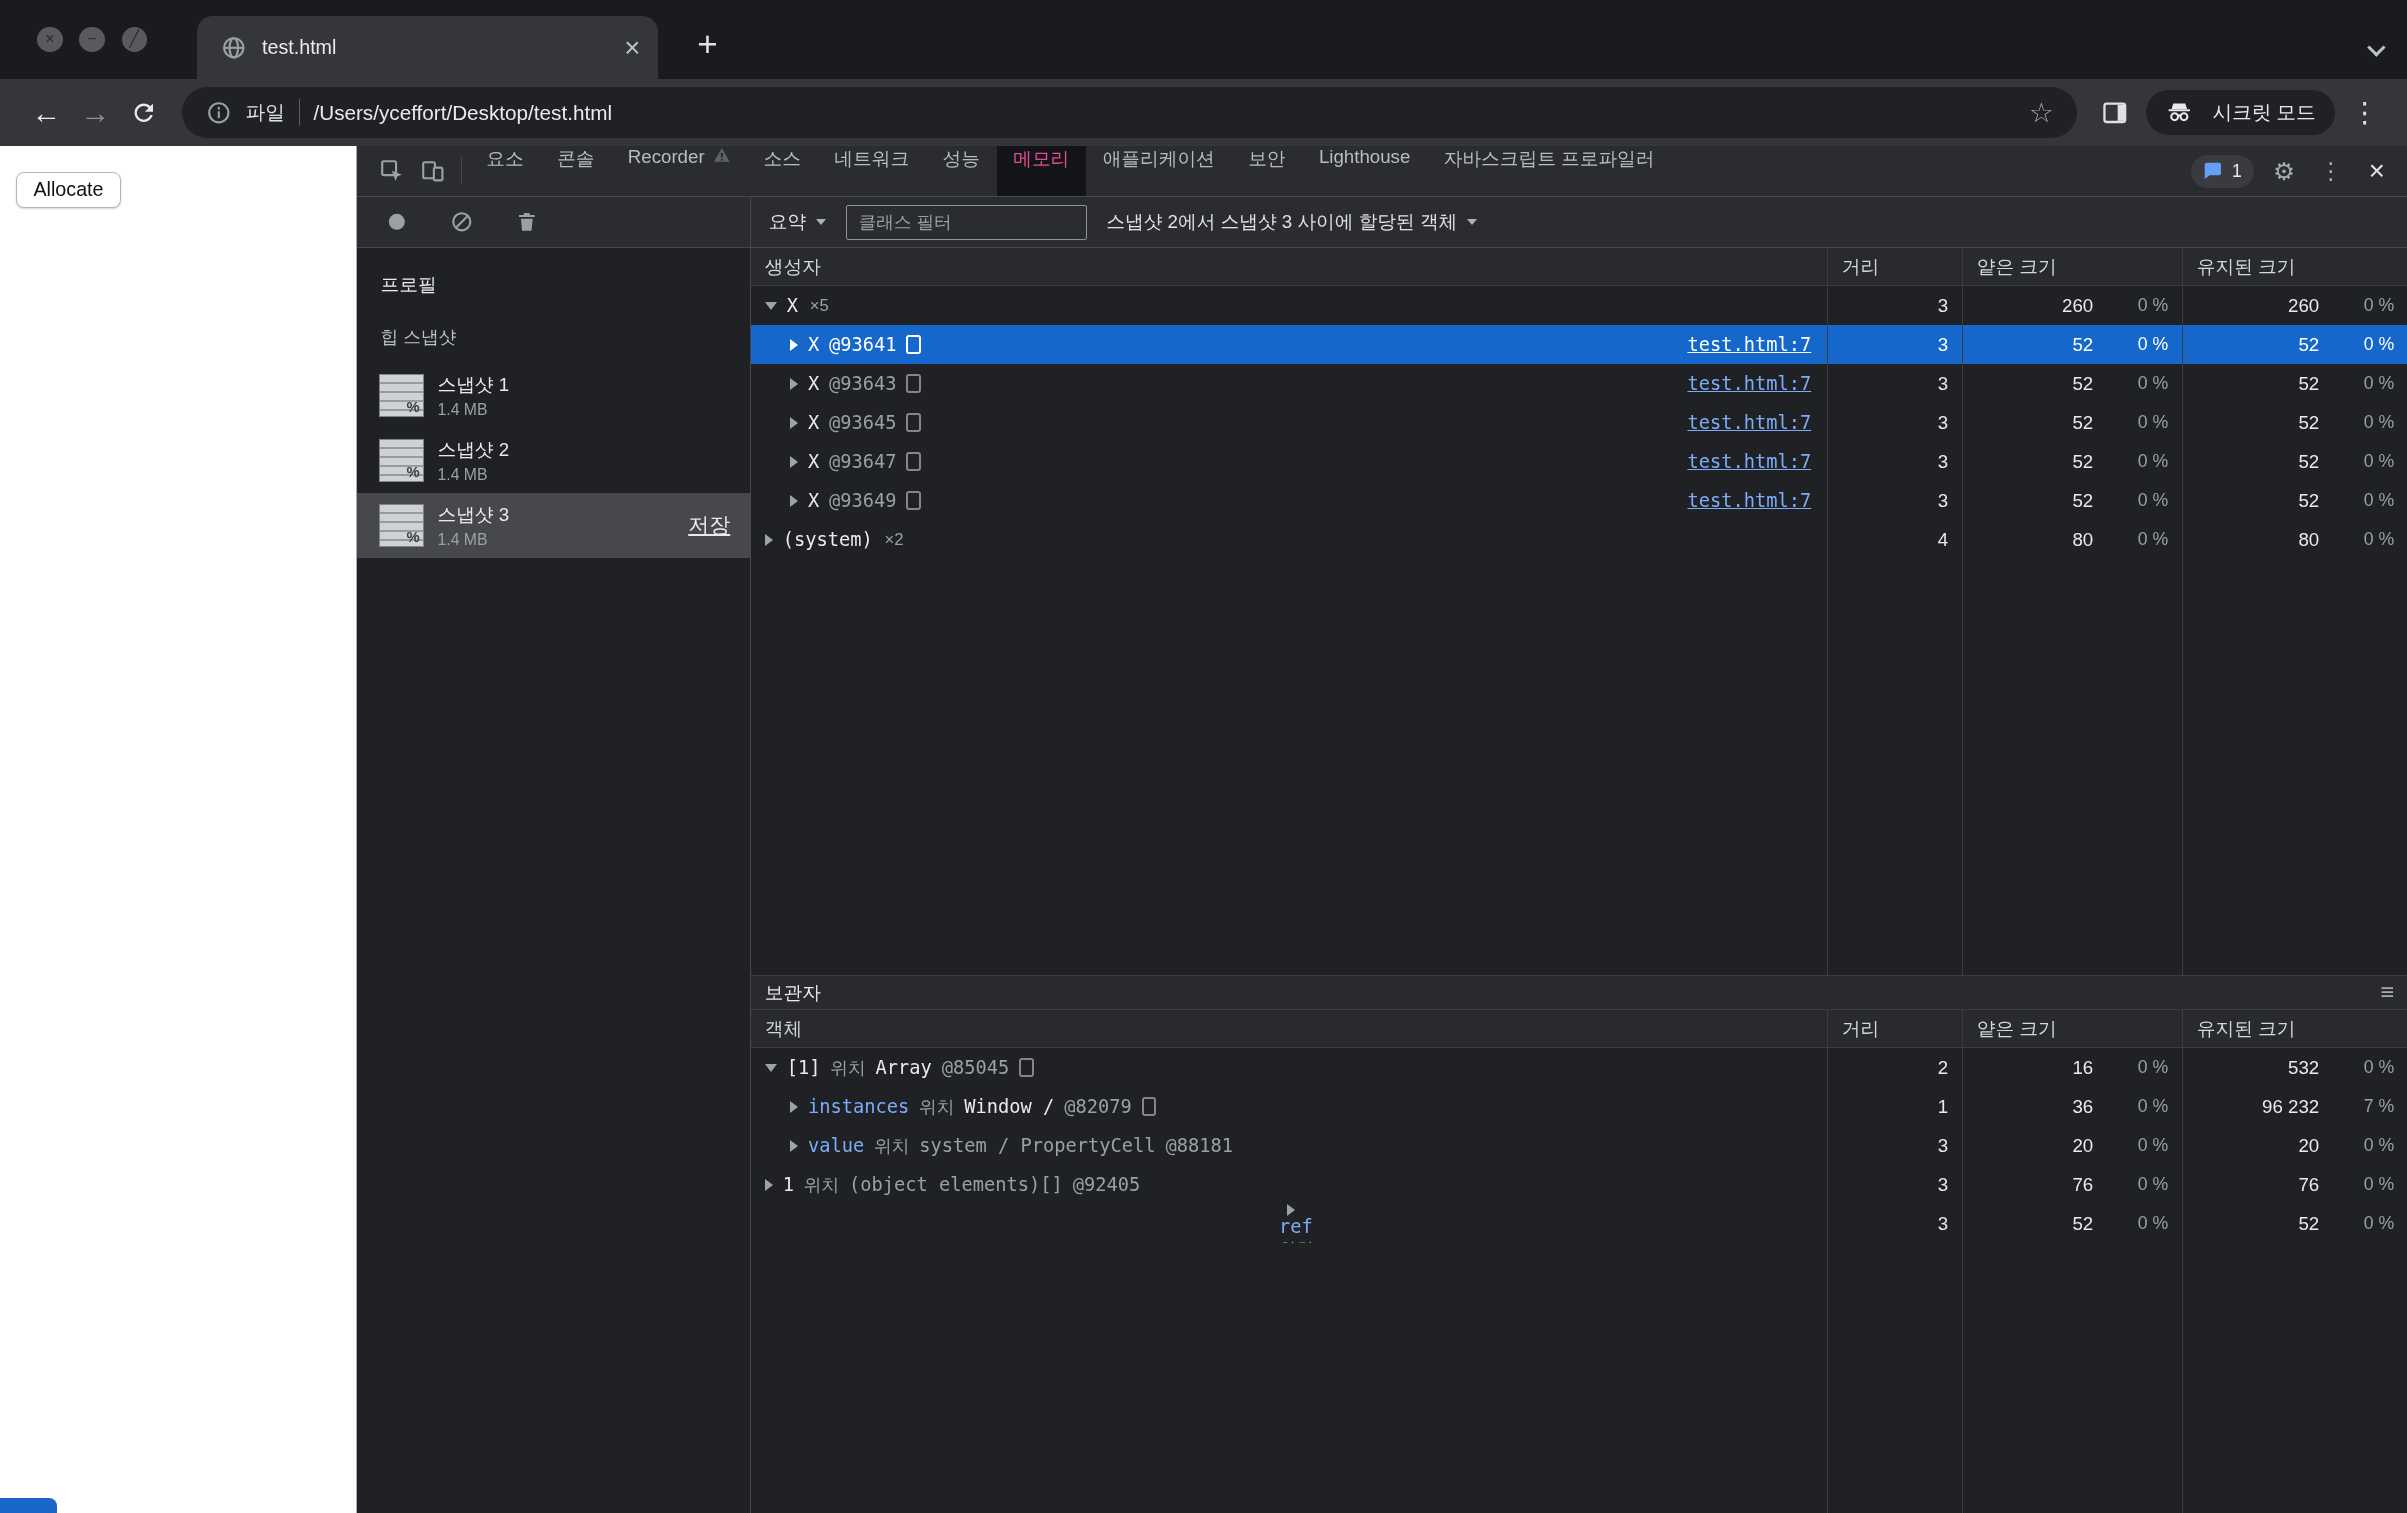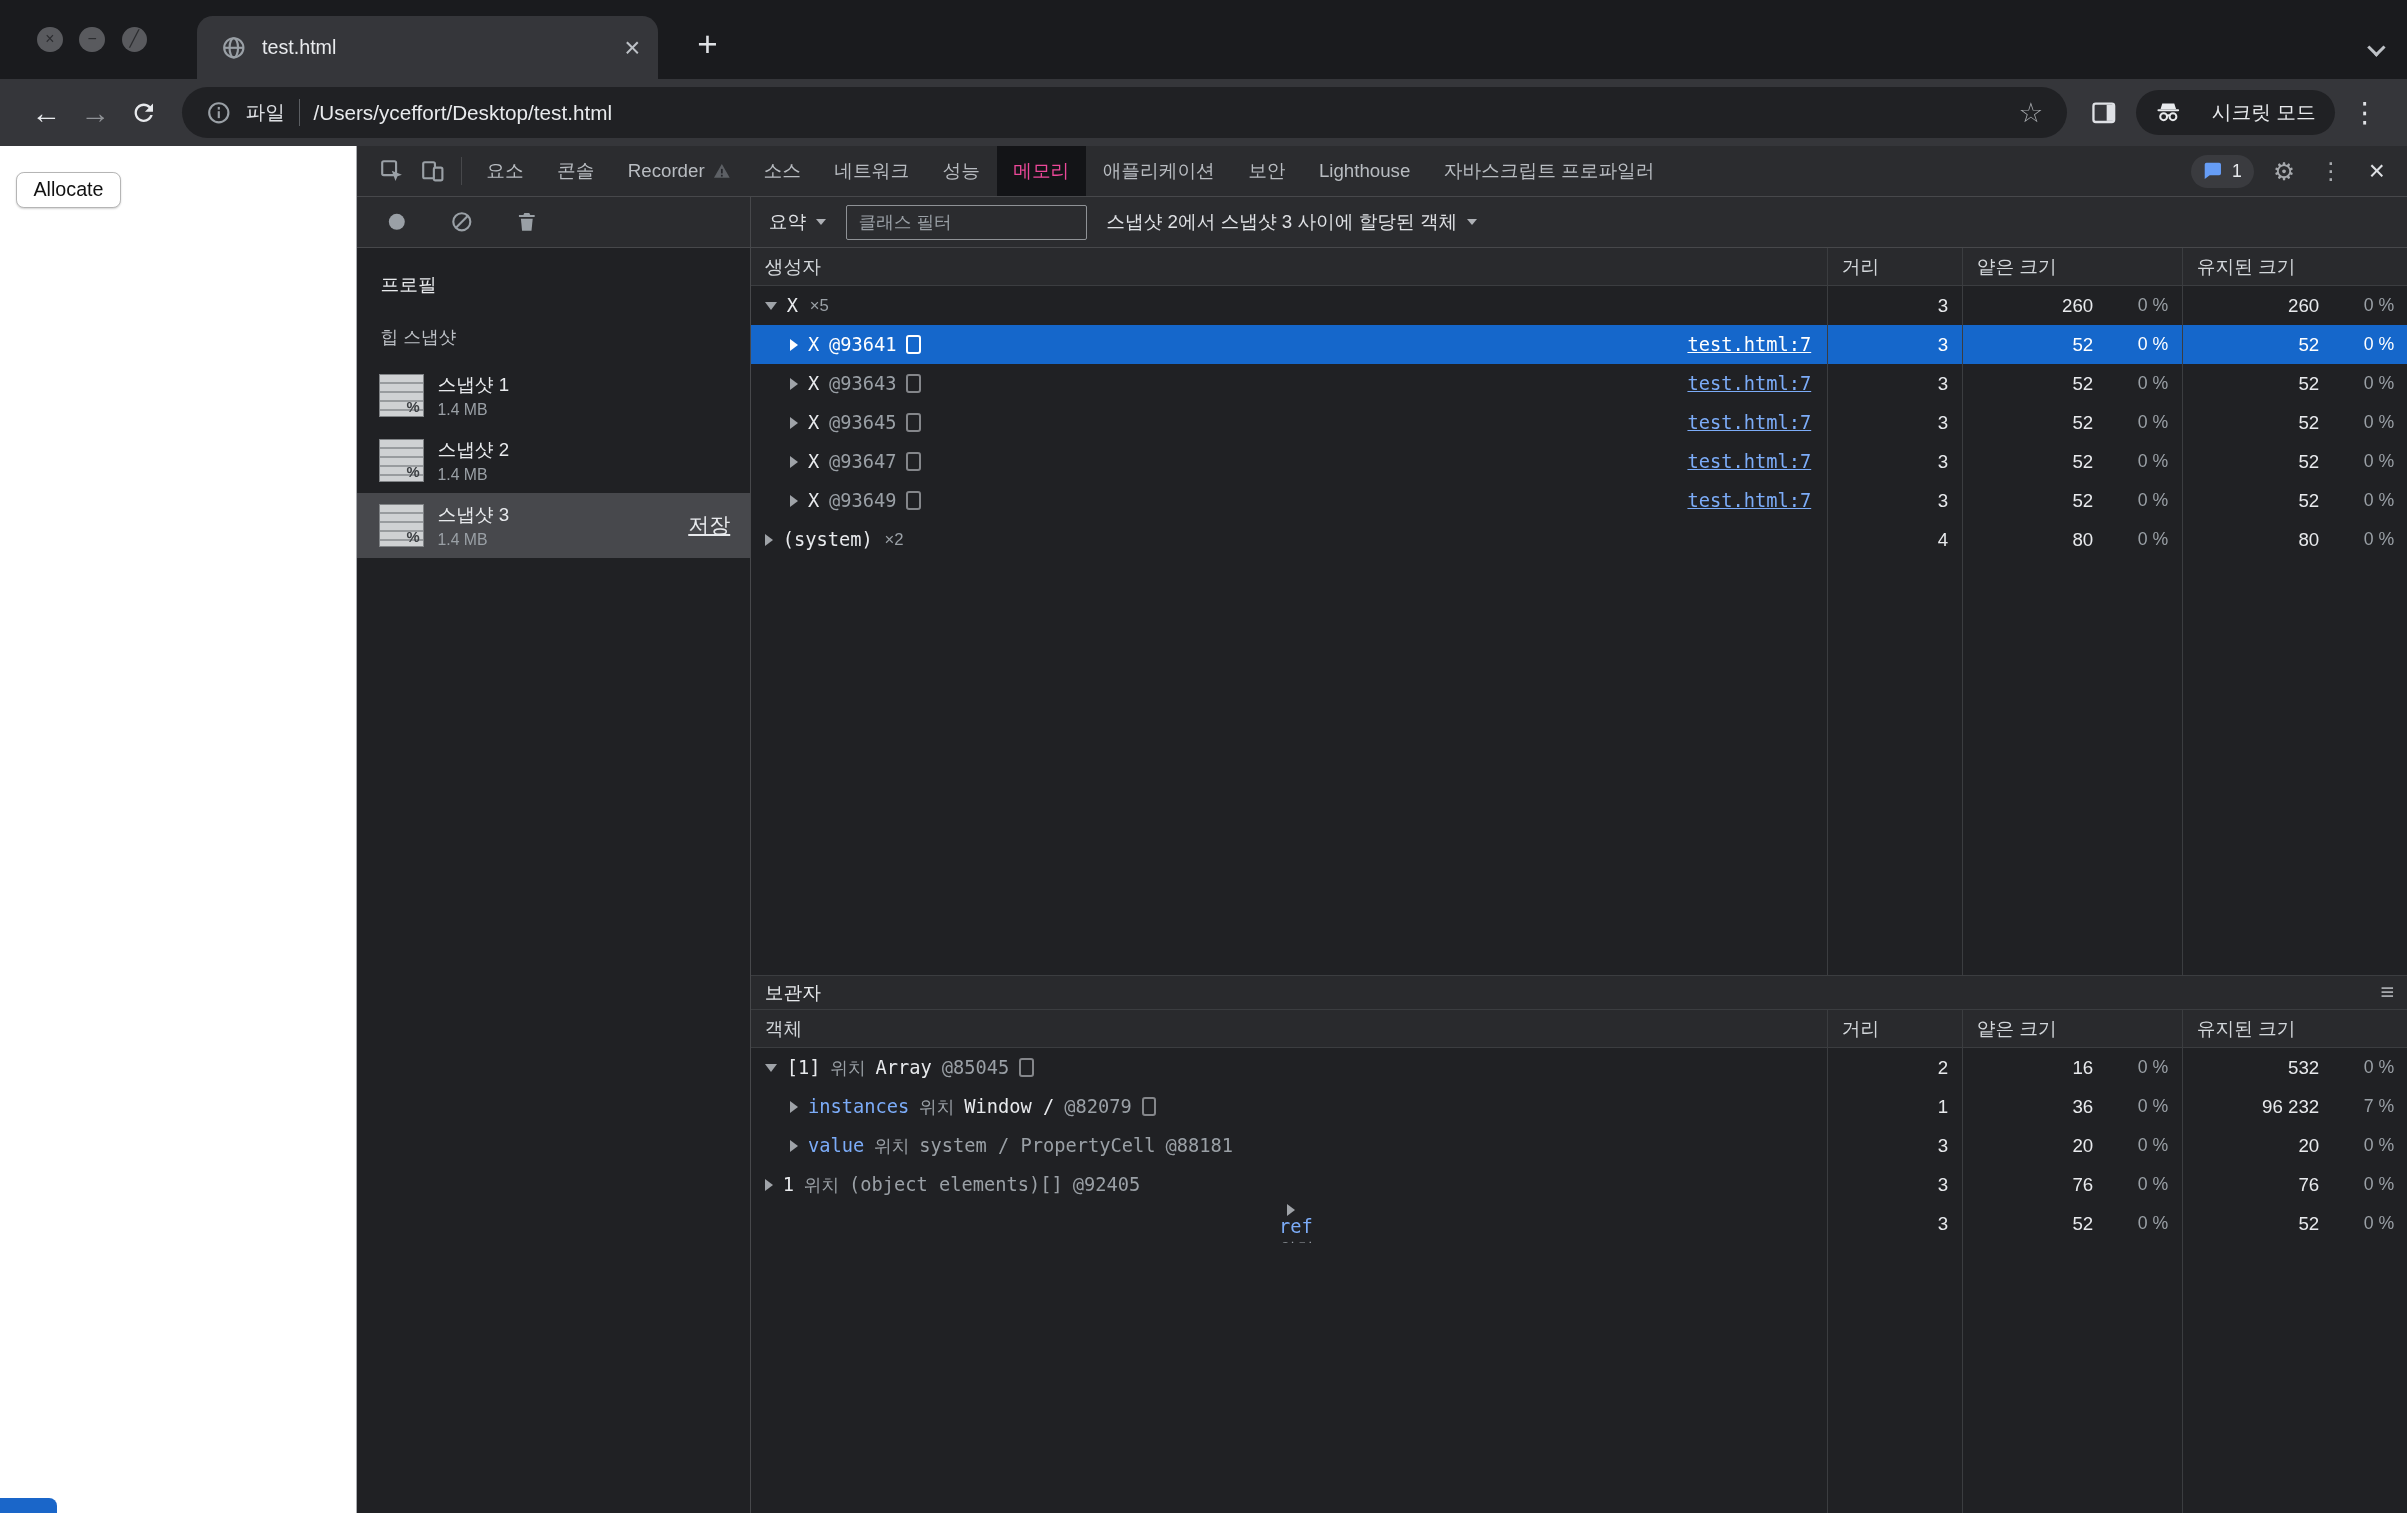--- a/index.html
+++ b/index.html
@@ -36,36 +36,36 @@
   .omnibox{height:67px;background:var(--chrome-bar);display:flex;align-items:center;padding:0 21.7px;flex:none;}
   .nav-ico{width:49px;text-align:center;font-size:29.6px;line-height:1;flex:none;}
   .back{color:#e8eaed;} .fwd{color:#8f9296;}
   .reload{width:49px;display:flex;justify-content:center;flex:none;}
   .urlbar{flex:1;height:51px;margin:0 13.8px;background:var(--pill);border-radius:25.6px;display:flex;align-items:center;gap:13.8px;padding:0 23.6px;min-width:0;}
   .chip{color:#dfe1e5;font-size:19.7px;flex:none;}
   .vdiv{width:1px;height:27.6px;background:#5b5e62;flex:none;}
   .url{flex:1;color:var(--txt);font-size:20.7px;white-space:nowrap;overflow:hidden;}
   .star{color:#a6a9ad;font-size:27.6px;flex:none;line-height:1;}
   .ico-btn{display:flex;align-items:center;justify-content:center;width:47px;height:47px;flex:none;}
-  .incog{height:45px;background:var(--pill);border-radius:23.6px;display:flex;align-items:center;gap:30px;padding:0 19.7px;margin:0 7.9px;flex:none;}
+  .incog{height:45px;background:var(--pill);border-radius:23.6px;display:flex;align-items:center;gap:20px;padding:0 19.7px;margin:0 7.9px;flex:none;font-family:Liberation Serif, serif;}
   .incog-label{color:var(--txt);font-size:19.7px;white-space:nowrap;}
   .kebab{color:#dfe1e5;font-size:27.6px;width:43px;text-align:center;flex:none;}
 
   
   .main{flex:1;display:flex;min-height:0;}
   .page{flex:none;width:356px;position:relative;background:#fff;}
   .allocate{position:absolute;left:15.8px;top:25.6px;font-size:19.7px;font-family:inherit;padding:5.9px 16.7px;background:#fff;color:#111;border:1px solid #b5b5b5;border-radius:7.9px;box-shadow:0 1px 2px rgba(0,0,0,.18);}
   .status-bubble{position:absolute;left:0;bottom:0;width:57px;height:14.8px;background:#1a66c9;border-top-right-radius:7.9px;}
 
   .devtools{flex:1;min-width:0;background:var(--dt-bg);border-left:1px solid #a9abaf;display:flex;flex-direction:column;color:var(--txt);}
   .dt-tabbar{flex:none;height:51px;background:var(--dt-bar);border-bottom:1px solid var(--dt-border);display:flex;align-items:center;padding-left:13.8px;}
   .dt-ico{display:flex;align-items:center;justify-content:center;width:41px;height:41px;flex:none;}
   .dt-sep{width:1px;height:27.6px;background:var(--dt-border);margin:0 7.9px;flex:none;}
   .dt-tabs{display:flex;height:100%;align-items:stretch;overflow:hidden;}
-  .dt-tab{display:flex;align-items:center;gap:7.9px;padding:0 16.7px;font-size:18.7px;color:#b8bcc1;white-space:nowrap;}
+  .dt-tab{display:flex;gap:7.9px;padding:0 16.7px;font-size:18.7px;color:#b8bcc1;white-space:nowrap;}
   .dt-tab.selected{background:#131417;color:#ec4899;}
   .recorder-badge{display:flex;}
   .dt-right{margin-left:auto;display:flex;align-items:center;gap:9.9px;padding-right:11.8px;}
   .issues{display:flex;align-items:center;gap:7.9px;background:#3a3b3f;border-radius:16.7px;height:33px;padding:0 11.8px;font-size:17.7px;color:var(--txt);flex:none;}
   .gear{font-size:24.6px;color:#a6a9ad;width:41px;text-align:center;flex:none;}
   .dt-kebab{font-size:23.6px;color:#a6a9ad;width:33px;text-align:center;flex:none;}
   .dt-close{font-size:27.6px;color:#dfe1e5;width:39px;text-align:center;flex:none;line-height:1;}
 
   .dt-body{flex:1;display:flex;min-height:0;}
   .dt-sidebar{flex:none;width:394px;border-right:1px solid var(--dt-border);display:flex;flex-direction:column;min-height:0;}

